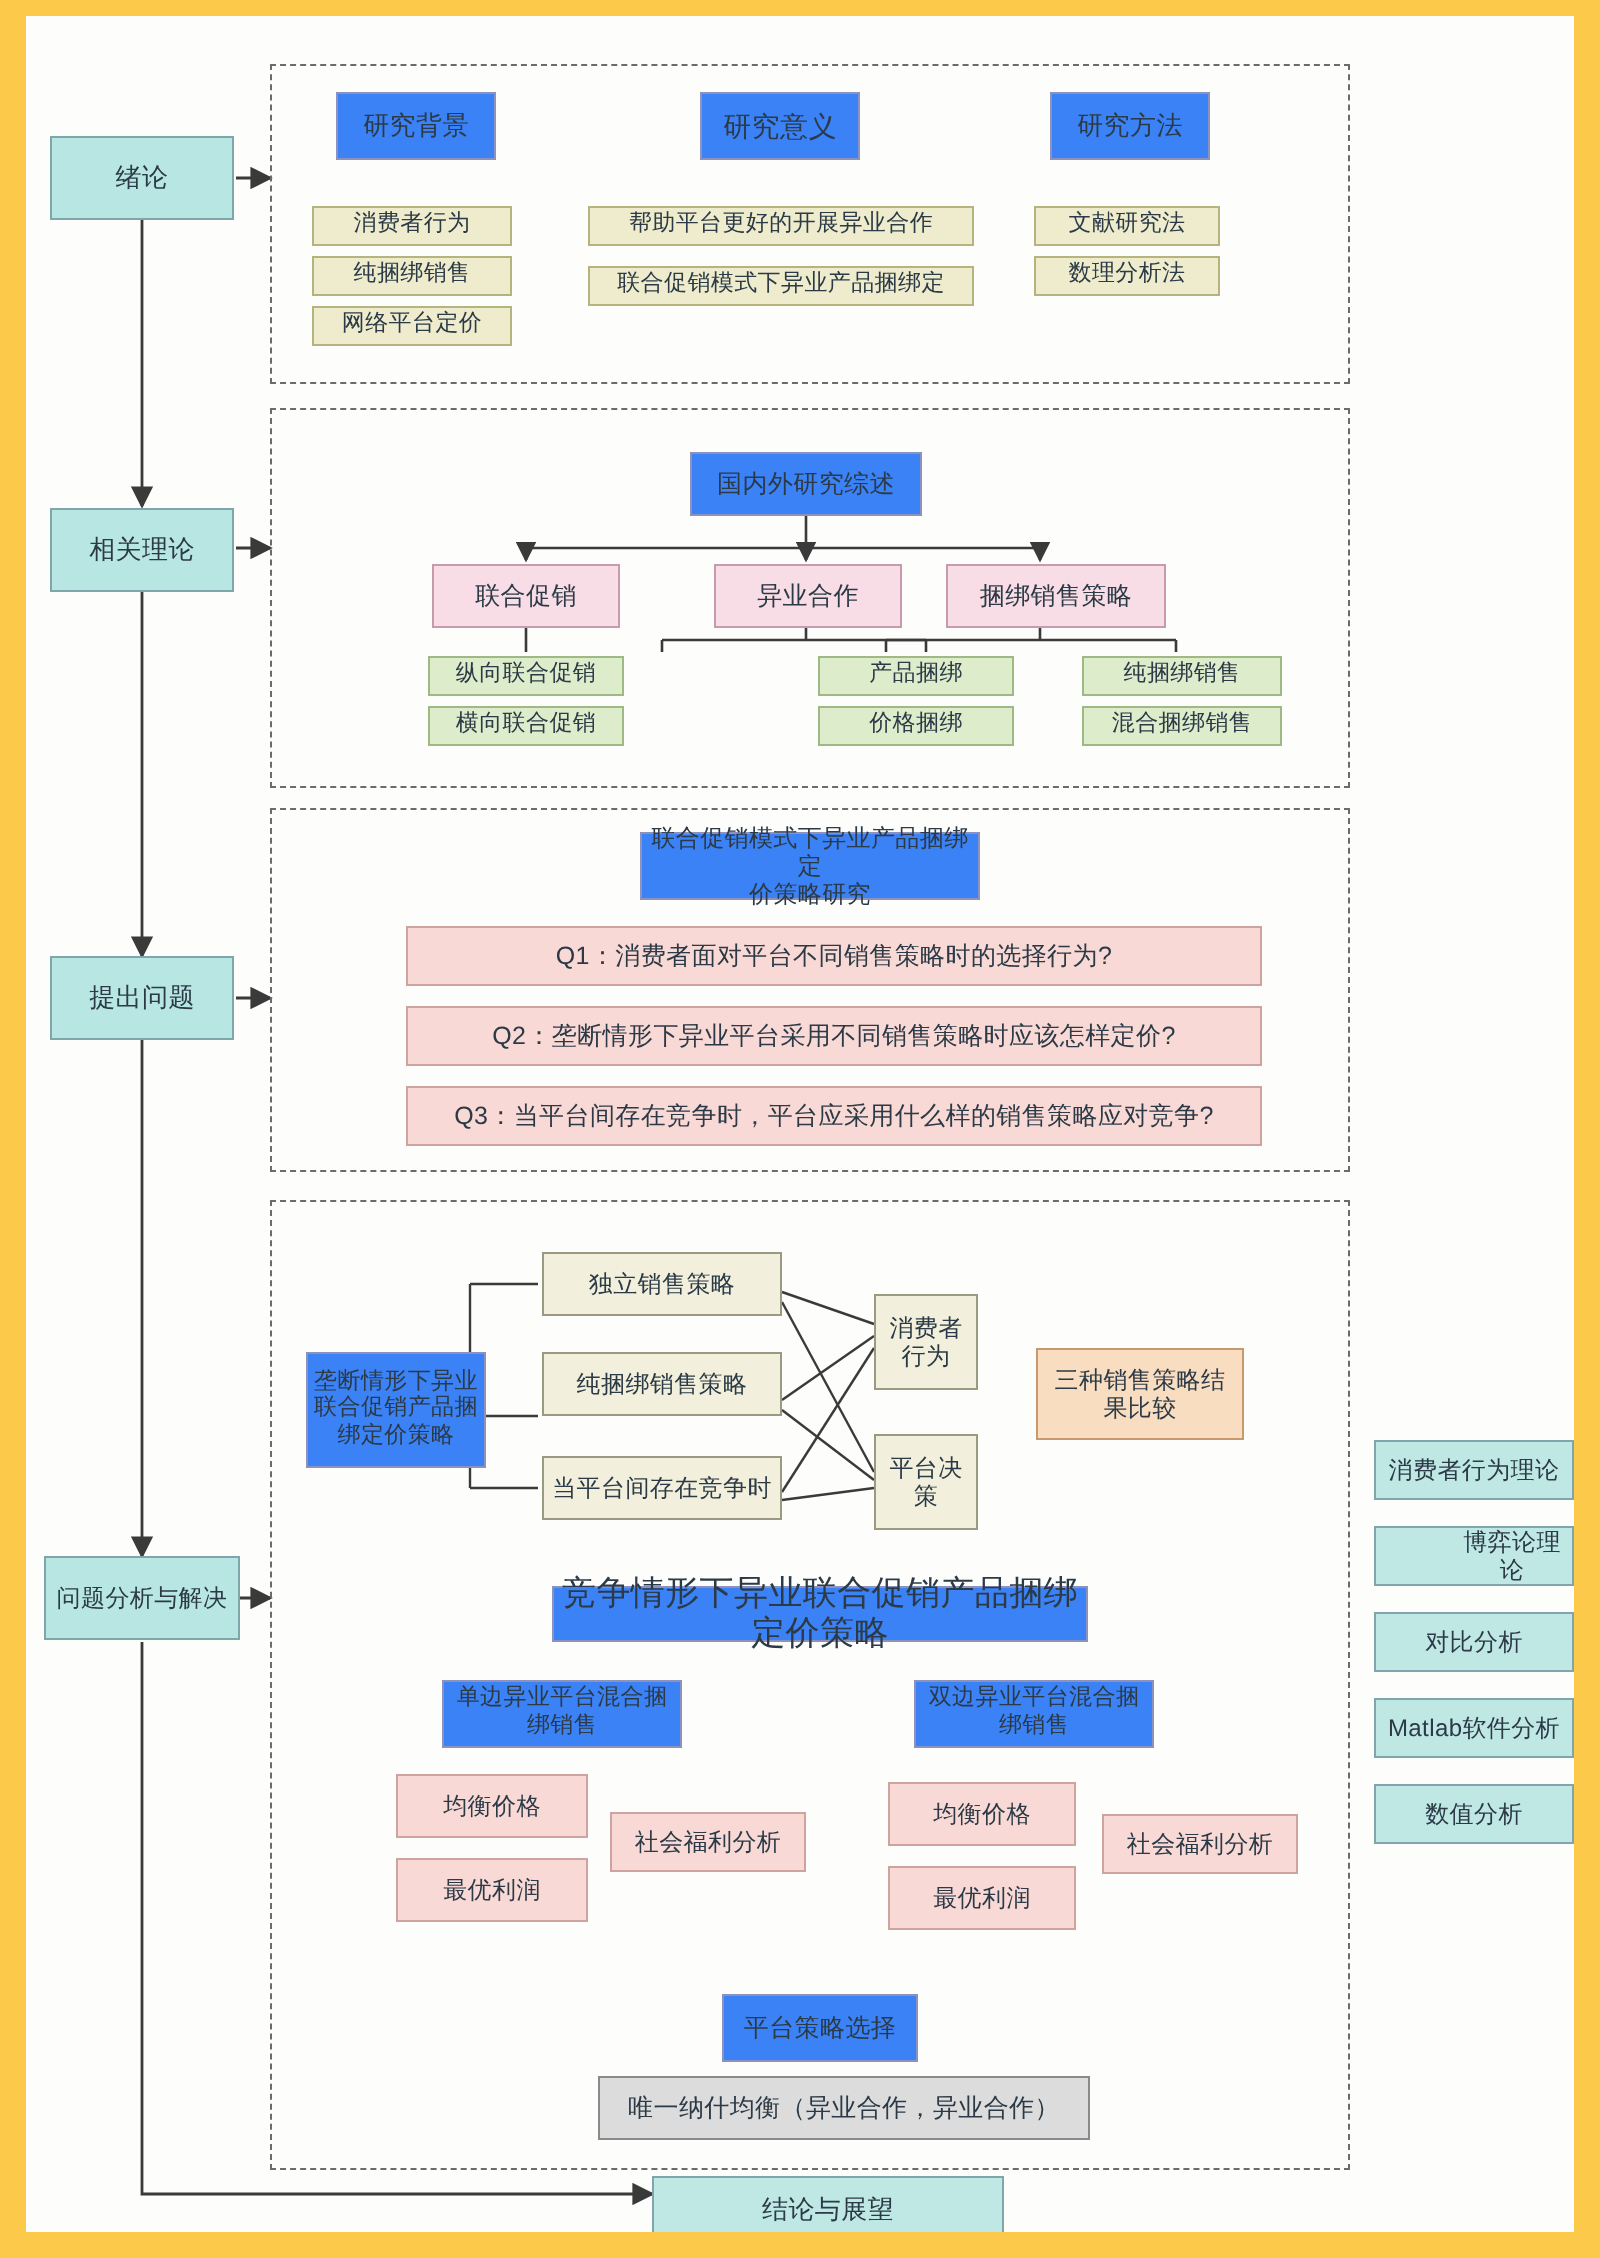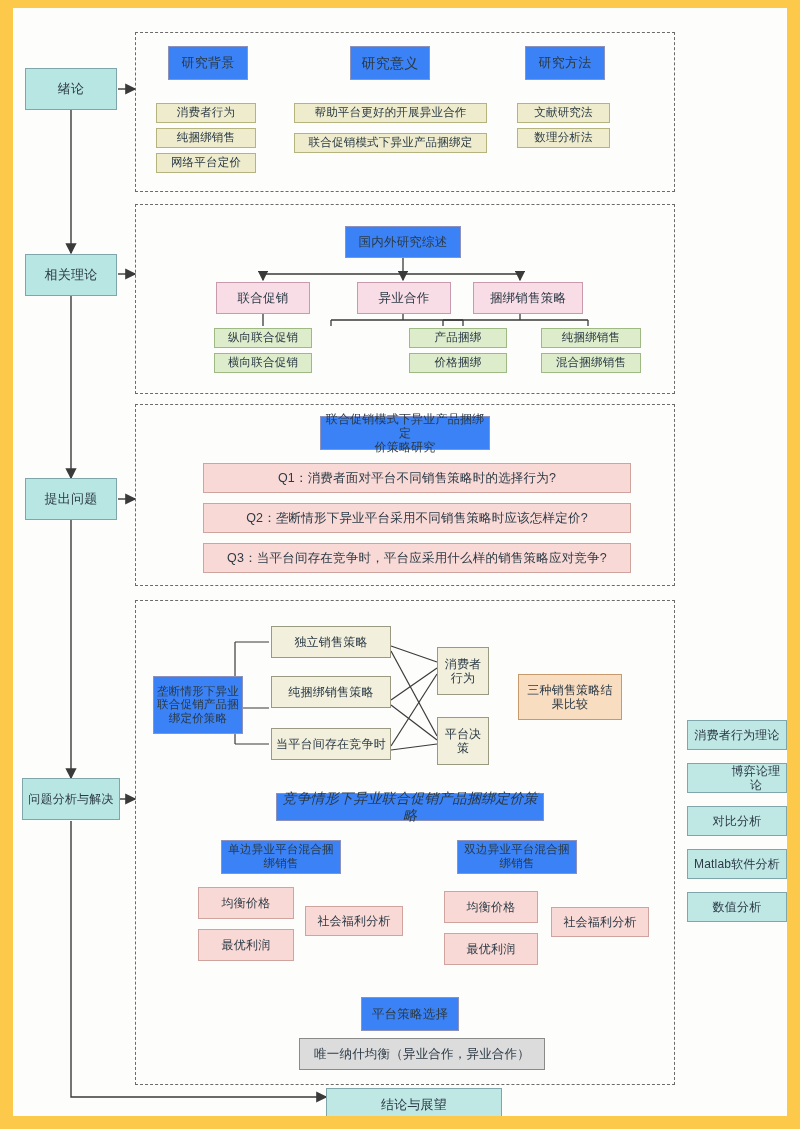--- a/index.html
+++ b/index.html
@@ -157,21 +157,21 @@
   <div class="node cream" style="left:258px;top:720px;width:120px;height:32px;font-size:12px;">当平台间存在竞争时</div>
 
   <div class="node cream" style="left:424px;top:639px;width:52px;height:48px;font-size:12px;">消费者
 行为</div>
   <div class="node cream" style="left:424px;top:709px;width:52px;height:48px;font-size:12px;">平台决
 策</div>
 
   <div class="node peach" style="left:505px;top:666px;width:104px;height:46px;font-size:12px;">三种销售策略结
 果比较</div>
 
-  <div class="node blue" style="left:263px;top:785px;width:268px;height:28px;font-size:14px;font-style:italic;">竞争情形下异业联合促销产品捆绑定价策略</div>
+  <div class="node blue" style="left:263px;top:785px;width:268px;height:28px;font-size:17px;">竞争情形下异业联合促销产品捆绑定价策略</div>
 
   <div class="node blue" style="left:208px;top:832px;width:120px;height:34px;font-size:11.5px;">单边异业平台混合捆
 绑销售</div>
   <div class="node blue" style="left:444px;top:832px;width:120px;height:34px;font-size:11.5px;">双边异业平台混合捆
 绑销售</div>
 
   <div class="node rose" style="left:185px;top:879px;width:96px;height:32px;font-size:12px;">均衡价格</div>
   <div class="node rose" style="left:185px;top:921px;width:96px;height:32px;font-size:12px;">最优利润</div>
   <div class="node rose" style="left:292px;top:898px;width:98px;height:30px;font-size:12px;">社会福利分析</div>
 

